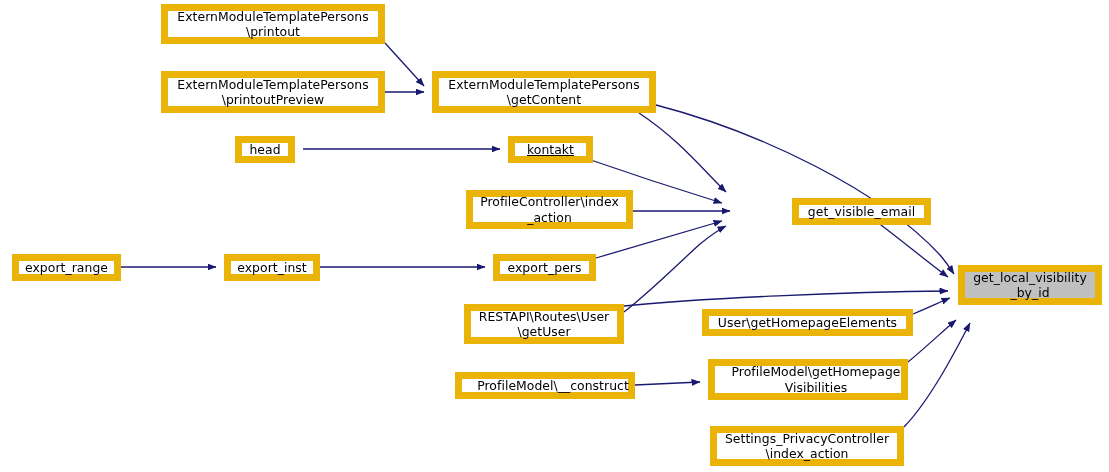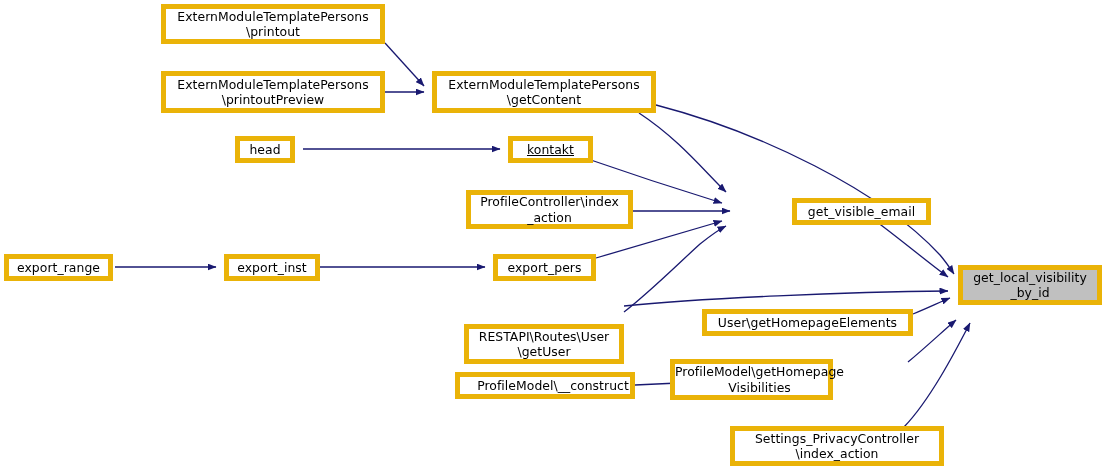--- a/index.html
+++ b/index.html
@@ -19,21 +19,21 @@
     position: absolute;
     left: 0;
     top: 0;
     width: 1109px;
     height: 472px;
     pointer-events: none;
   }
   .node {
     position: absolute;
     box-sizing: border-box;
-    border: 5px solid #eab308;
+    border: 7px solid #eab308;
     background: #ffffff;
     color: #000000;
     display: flex;
     align-items: center;
     justify-content: center;
     text-align: center;
     font-size: 12.4px;
     line-height: 15.5px;
     letter-spacing: 0.05px;
     white-space: pre-line;
@@ -78,27 +78,27 @@
 \printout</div>
       <div class="node" style="left: 161px; top: 71px; width: 224px; height: 42px;">ExternModuleTemplatePersons
 \printoutPreview</div>
       <div class="node" style="left: 432px; top: 71px; width: 224px; height: 42px;">ExternModuleTemplatePersons
 \getContent</div>
       <div class="node" style="left: 235px; top: 136px; width: 60px; height: 27px;">head</div>
       <div class="node" style="left: 508px; top: 136px; width: 85px; height: 27px; text-decoration: underline;">kontakt</div>
       <div class="node" style="left: 460px; top: 190px; width: 167px; height: 39px; margin-left: 6px;">ProfileController\index
 _action</div>
       <div class="node" style="left: 772px; top: 198px; width: 139px; height: 27px; margin-left: 20px;">get_visible_email</div>
-      <div class="node" style="left: 4px; top: 254px; width: 109px; height: 27px;">export_range</div>
+      <div class="node" style="left: 12px; top: 254px; width: 109px; height: 27px;">export_range</div>
       <div class="node" style="left: 224px; top: 254px; width: 96px; height: 27px;">export_inst</div>
       <div class="node" style="left: 493px; top: 254px; width: 103px; height: 27px;">export_pers</div>
       <div class="node highlight" style="left: 958px; top: 265px; width: 144px; height: 40px;">get_local_visibility
 _by_id</div>
-      <div class="node" style="left: 464px; top: 304px; width: 160px; height: 40px; margin-top: 20px;">RESTAPI\Routes\User
+      <div class="node" style="left: 464px; top: 304px; width: 160px; height: 40px;">RESTAPI\Routes\User
 \getUser</div>
       <div class="node" style="left: 702px; top: 309px; width: 211px; height: 27px;">User\getHomepageElements</div>
-      <div class="node" style="left: 670px; top: 359px; width: 163px; height: 41px; padding-left: 16px;">ProfileModel\getHomepage
+      <div class="node" style="left: 708px; top: 359px; width: 200px; height: 41px; padding-left: 16px;">ProfileModel\getHomepage
 Visibilities</div>
       <div class="node" style="left: 455px; top: 372px; width: 180px; height: 27px; padding-left: 16px;">ProfileModel\__construct</div>
-      <div class="node" style="left: 710px; top: 426px; width: 214px; height: 40px; margin-left: 20px;">Settings_PrivacyController
+      <div class="node" style="left: 710px; top: 426px; width: 194px; height: 40px;">Settings_PrivacyController
 \index_action</div>
     </div>
 </div>
 
 </body></html>

